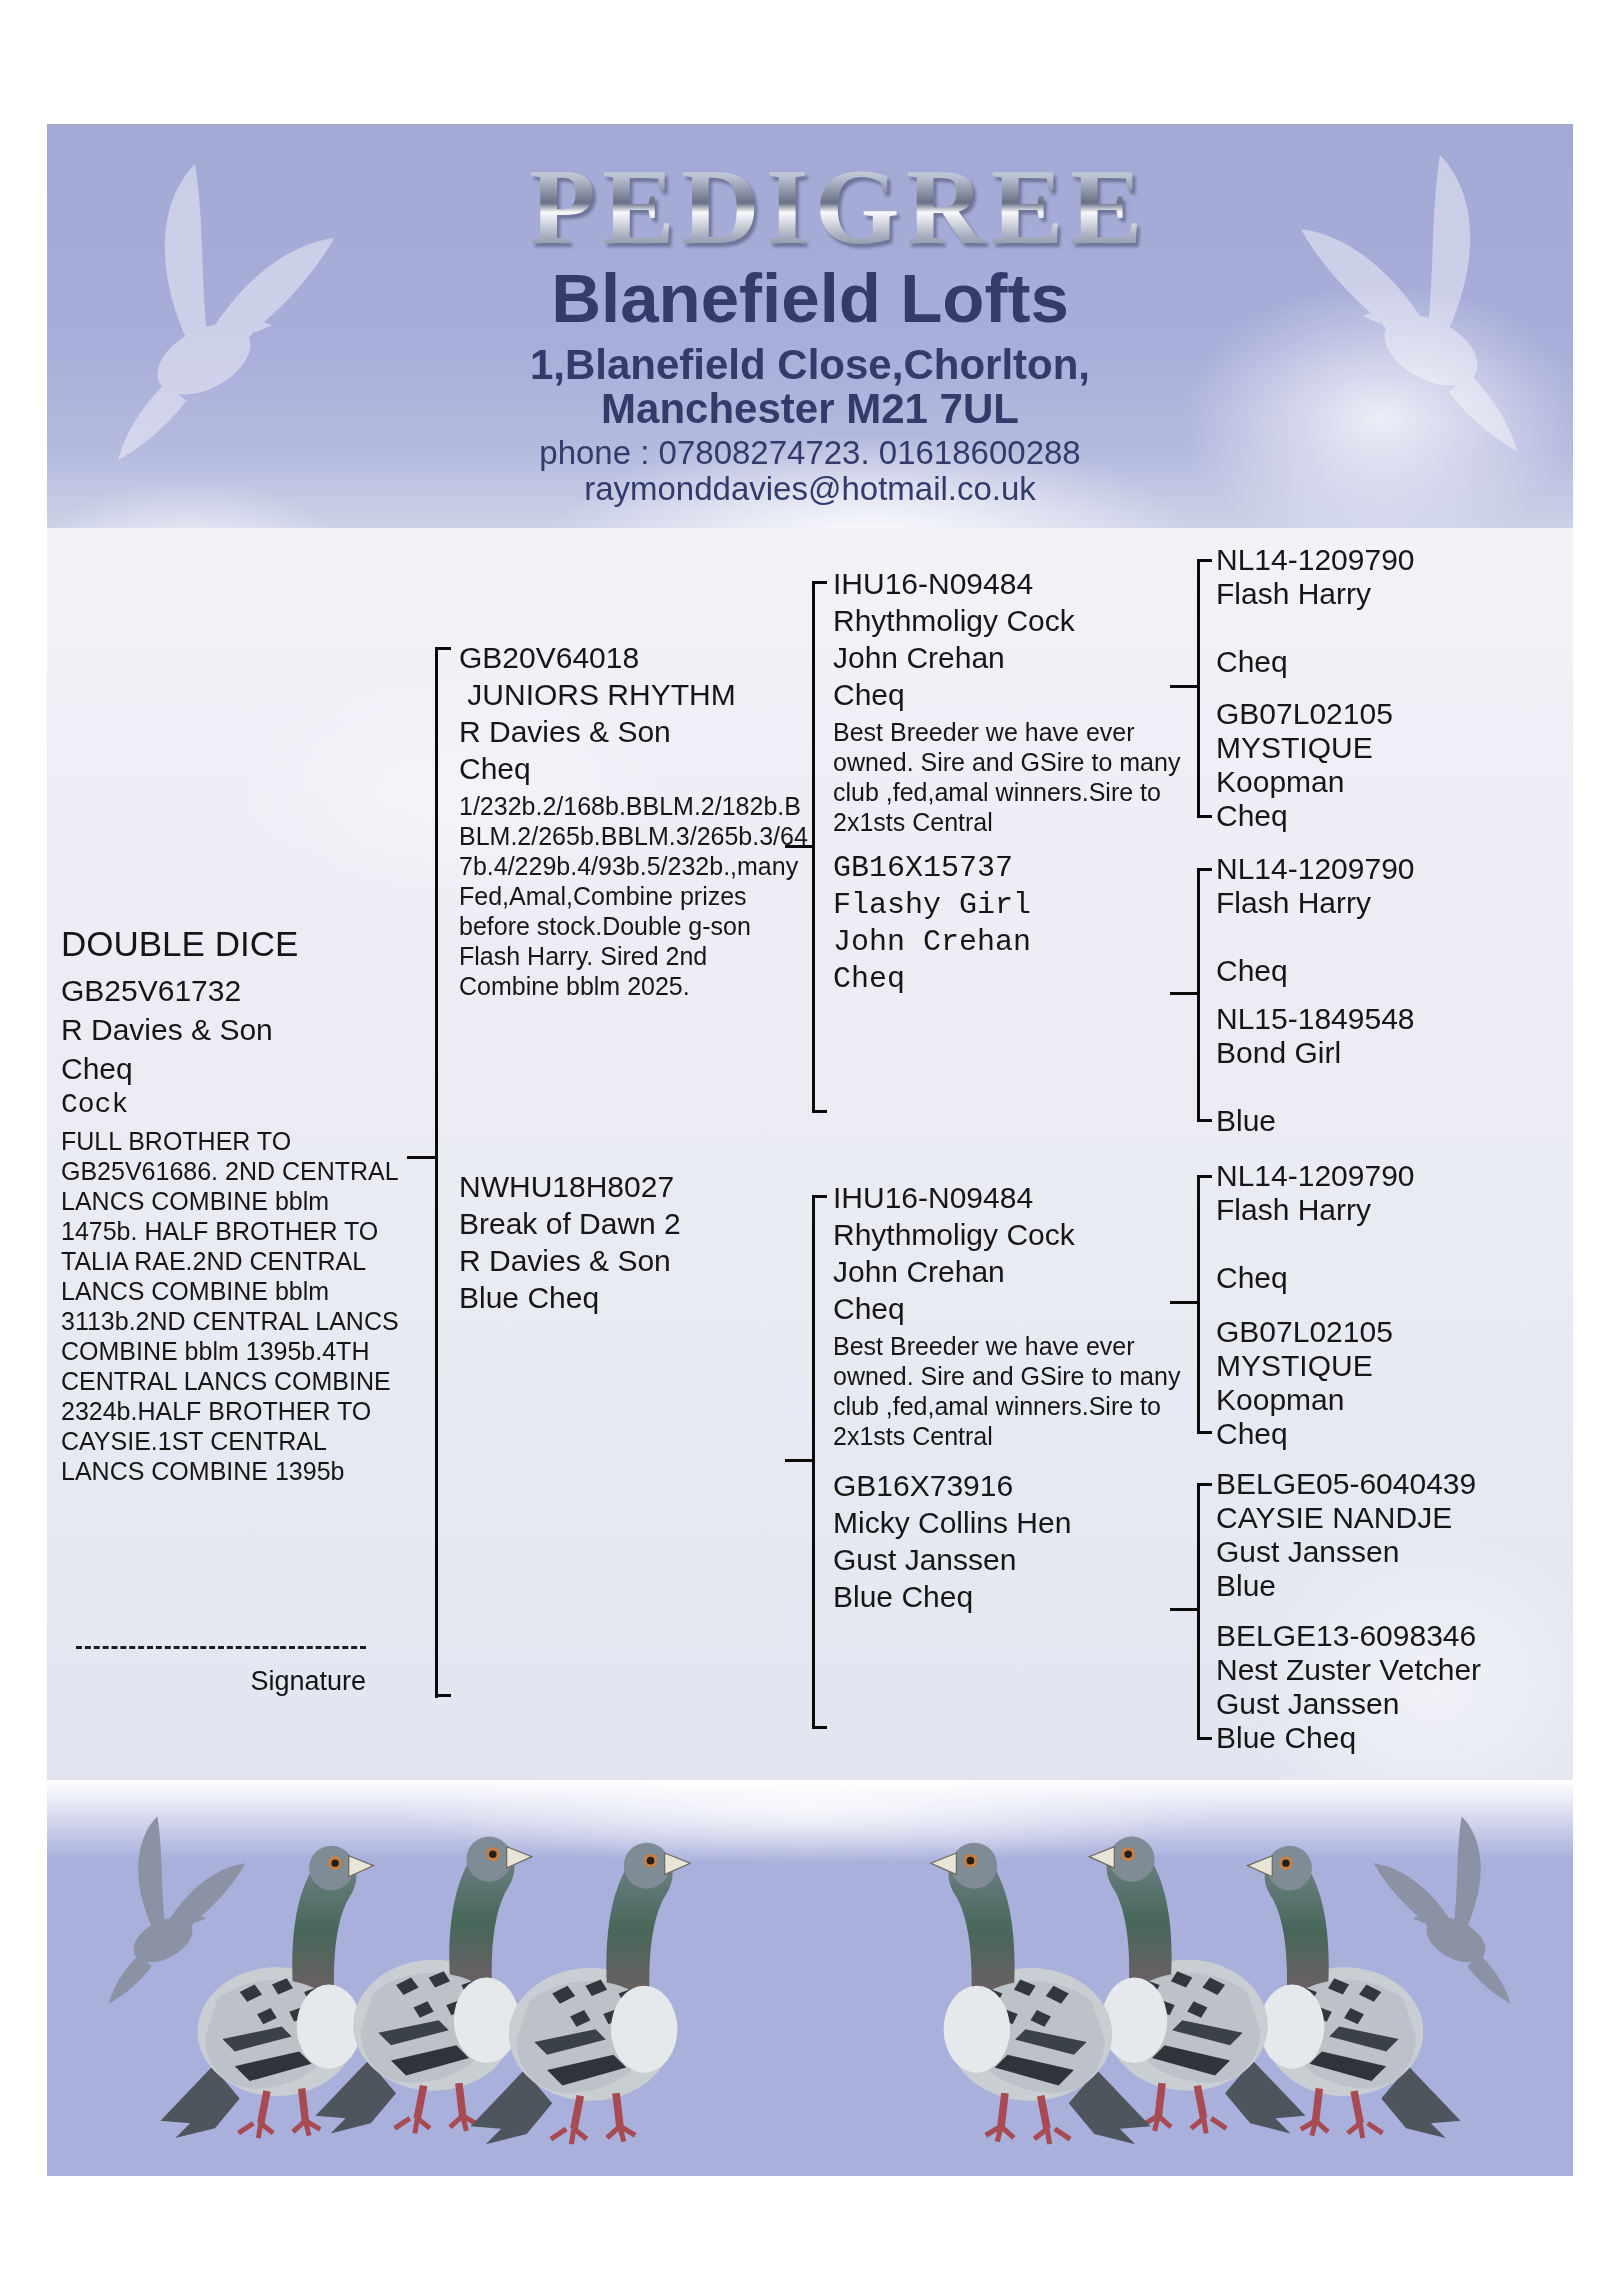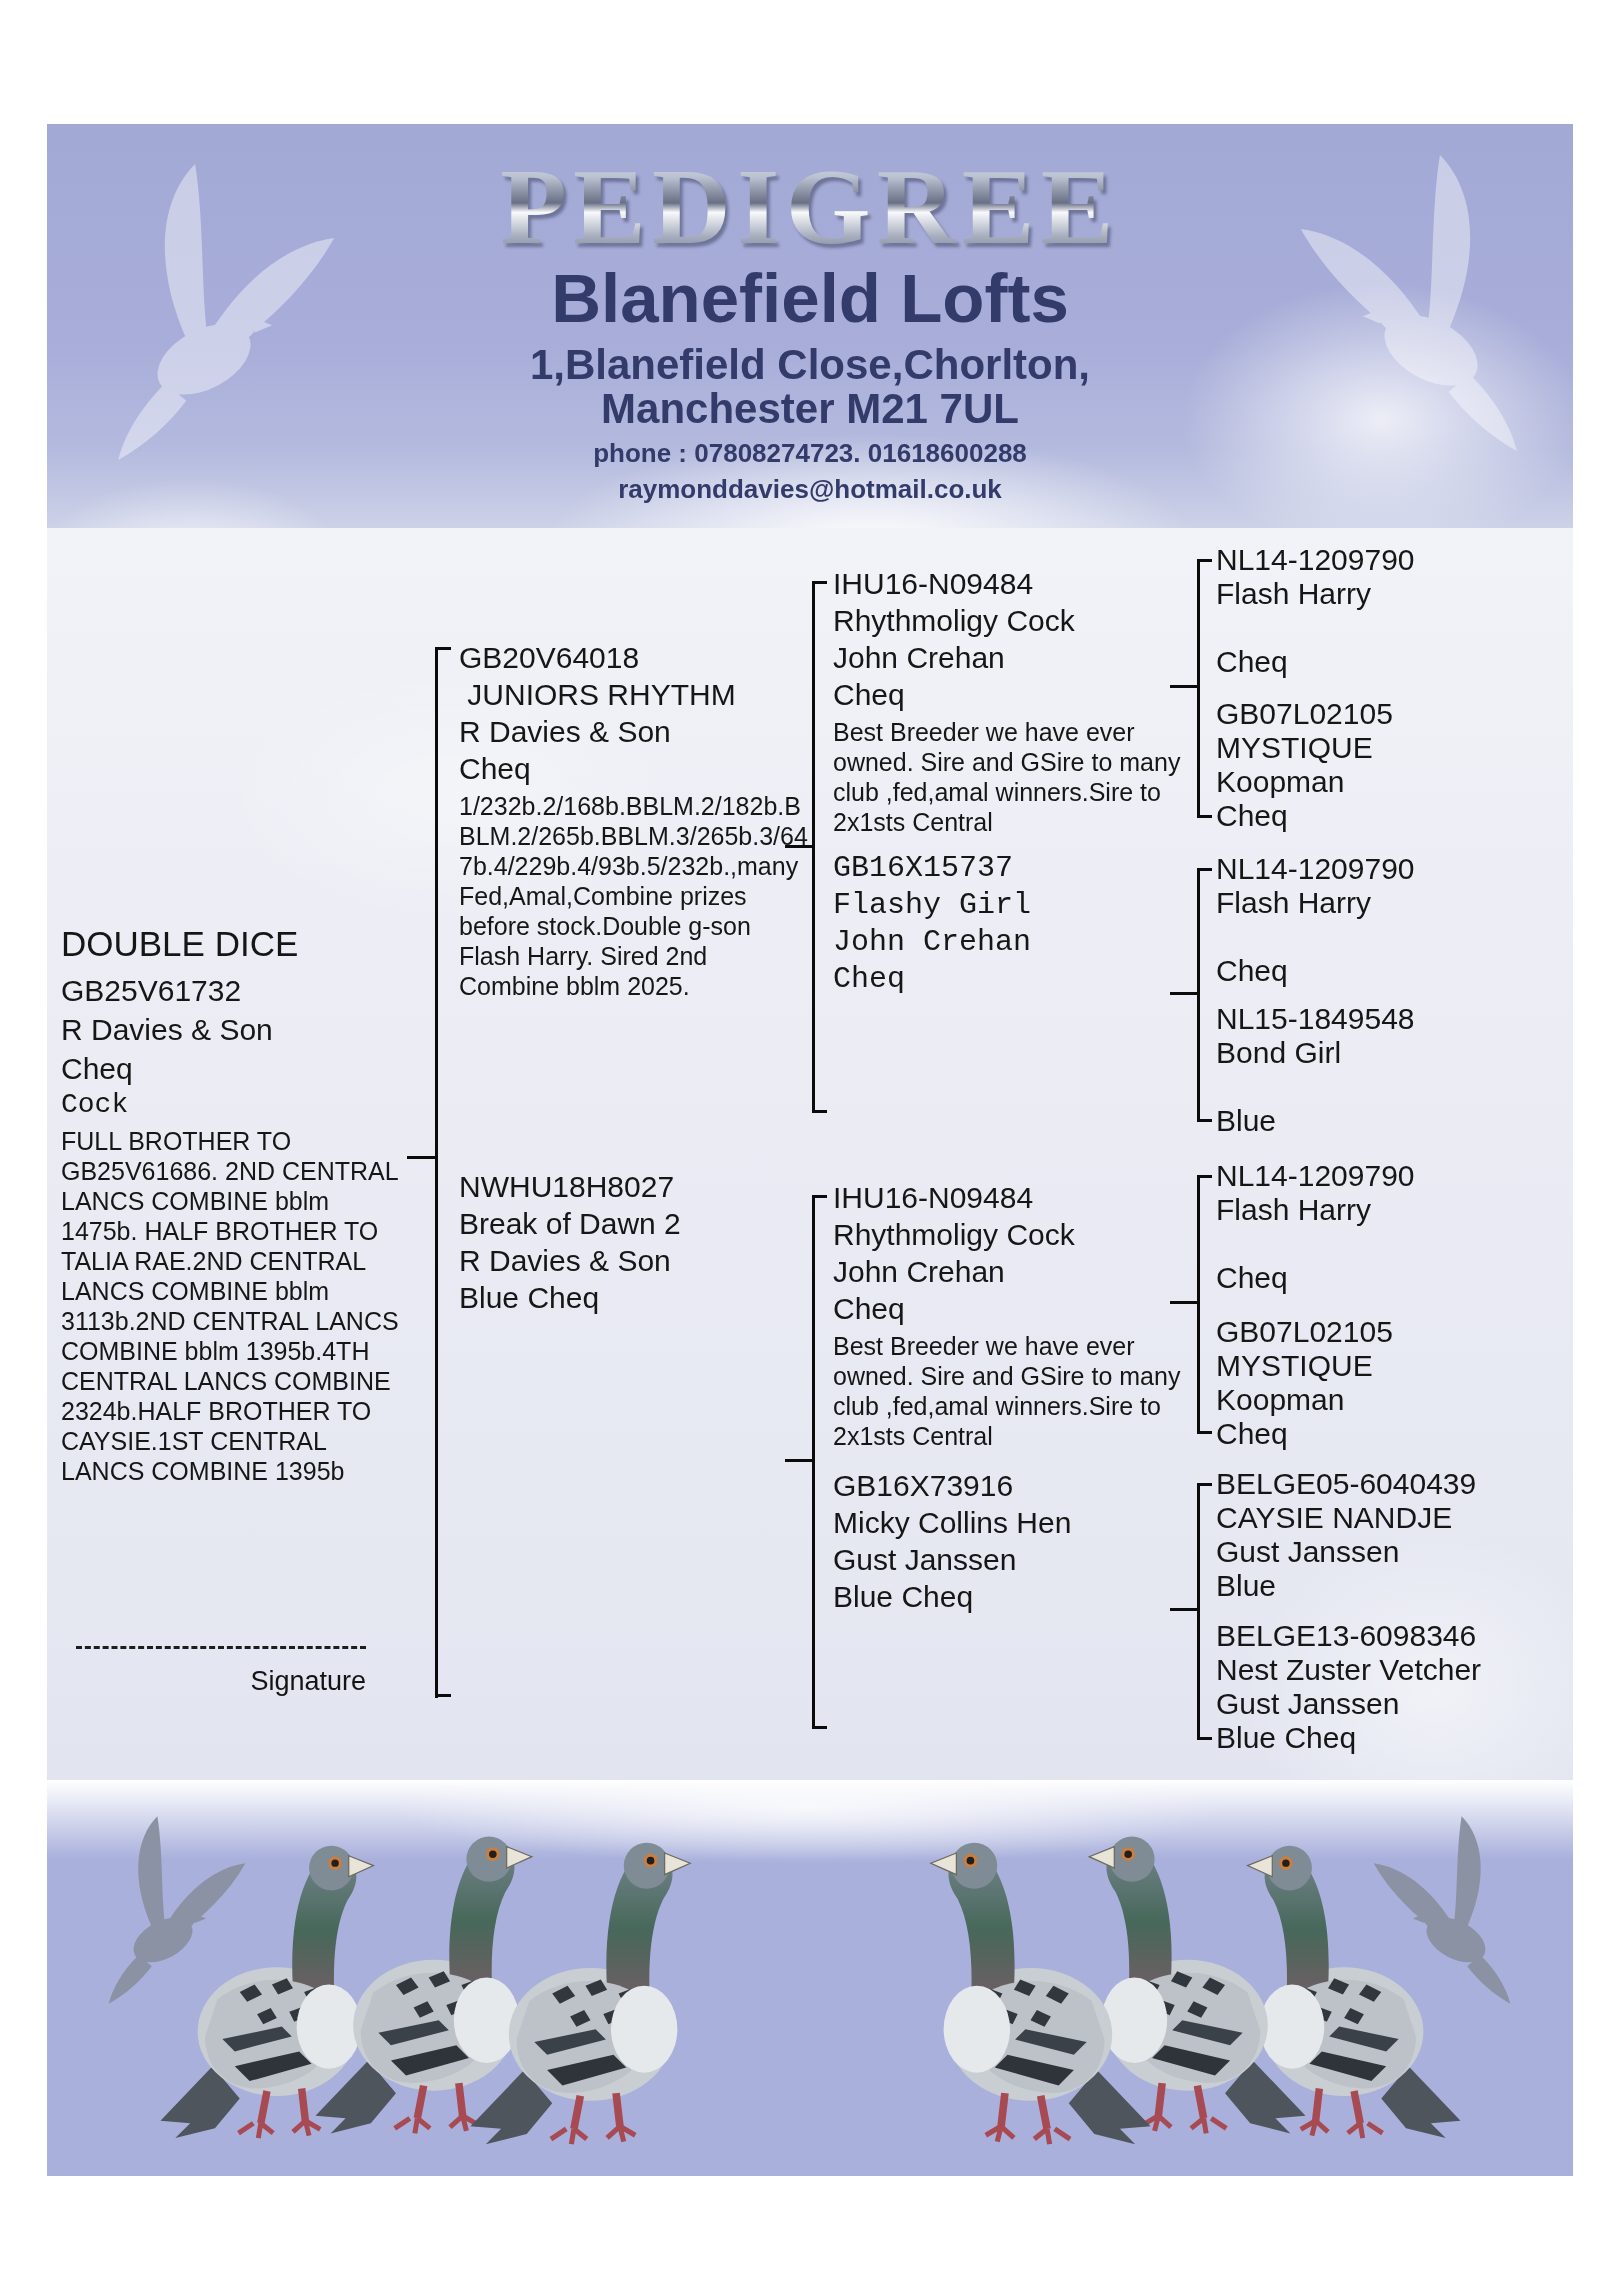--- a/index.html
+++ b/index.html
@@ -12,25 +12,25 @@
              background:linear-gradient(180deg,#f2f3f8 0%,#ebecf4 40%,#e7e9f2 75%,#e2e5f0 100%);overflow:hidden;}
   #bottom-band{position:absolute;left:47px;top:1780px;width:1526px;height:396px;
                background:linear-gradient(180deg,#ffffff 0%,rgba(255,255,255,0) 20%),#a9b0dc;overflow:hidden;}
   .cloud{position:absolute;background:radial-gradient(ellipse closest-side,rgba(255,255,255,.95),rgba(255,255,255,0) 72%);pointer-events:none;}
   
   .hcenter{position:absolute;left:0;width:1526px;text-align:center;}
   #pedigree-title{top:16px;font-family:"Liberation Serif",serif;font-weight:bold;
     font-size:109px;letter-spacing:6.3px;line-height:134px;
     background:linear-gradient(180deg,#eef0f5 4%,#b9c0cf 28%,#697085 47%,#f8f9fb 54%,#a6adbd 72%,#596075 100%);
     -webkit-background-clip:text;background-clip:text;color:transparent;
-    filter:drop-shadow(3.6px 4.5px 1.8px rgba(45,50,80,.45));}
+    filter:drop-shadow(3.6px 4.5px 1.8px rgba(45,50,80,.45));margin-left:29px;}
   #loft-name{top:134px;font-size:69px;font-weight:bold;color:#333b6b;line-height:82px;}
   .addr{font-size:42px;font-weight:bold;color:#333b6b;line-height:45px;}
   #addr1{top:218px;} #addr2{top:262px;}
-  .contact{font-size:26px;font-weight:bold;color:#333b6b;line-height:36px;}
+  .contact{font-size:33px;font-weight:normal;color:#333b6b;line-height:36px;}
   #phone-line{top:311px;} #email-line{top:347px;}
   
   .node{position:absolute;}
   .hl{font-size:30px;line-height:37px;height:37px;white-space:pre;}
   .g4 .hl{line-height:34px;height:34px;font-size:30px;}
   .desc{font-size:25px;line-height:30px;margin-top:3.6px;overflow-wrap:anywhere;}
   #subject-name{font-size:35px;line-height:45px;height:50px;white-space:pre;}
   #subject .hl{line-height:39px;height:39px;}
   .sex-line{font-size:28px;line-height:34px;height:34px;font-family:Liberation Mono, monospace;}
   .bl{position:absolute;background:#0b0b0b;}

